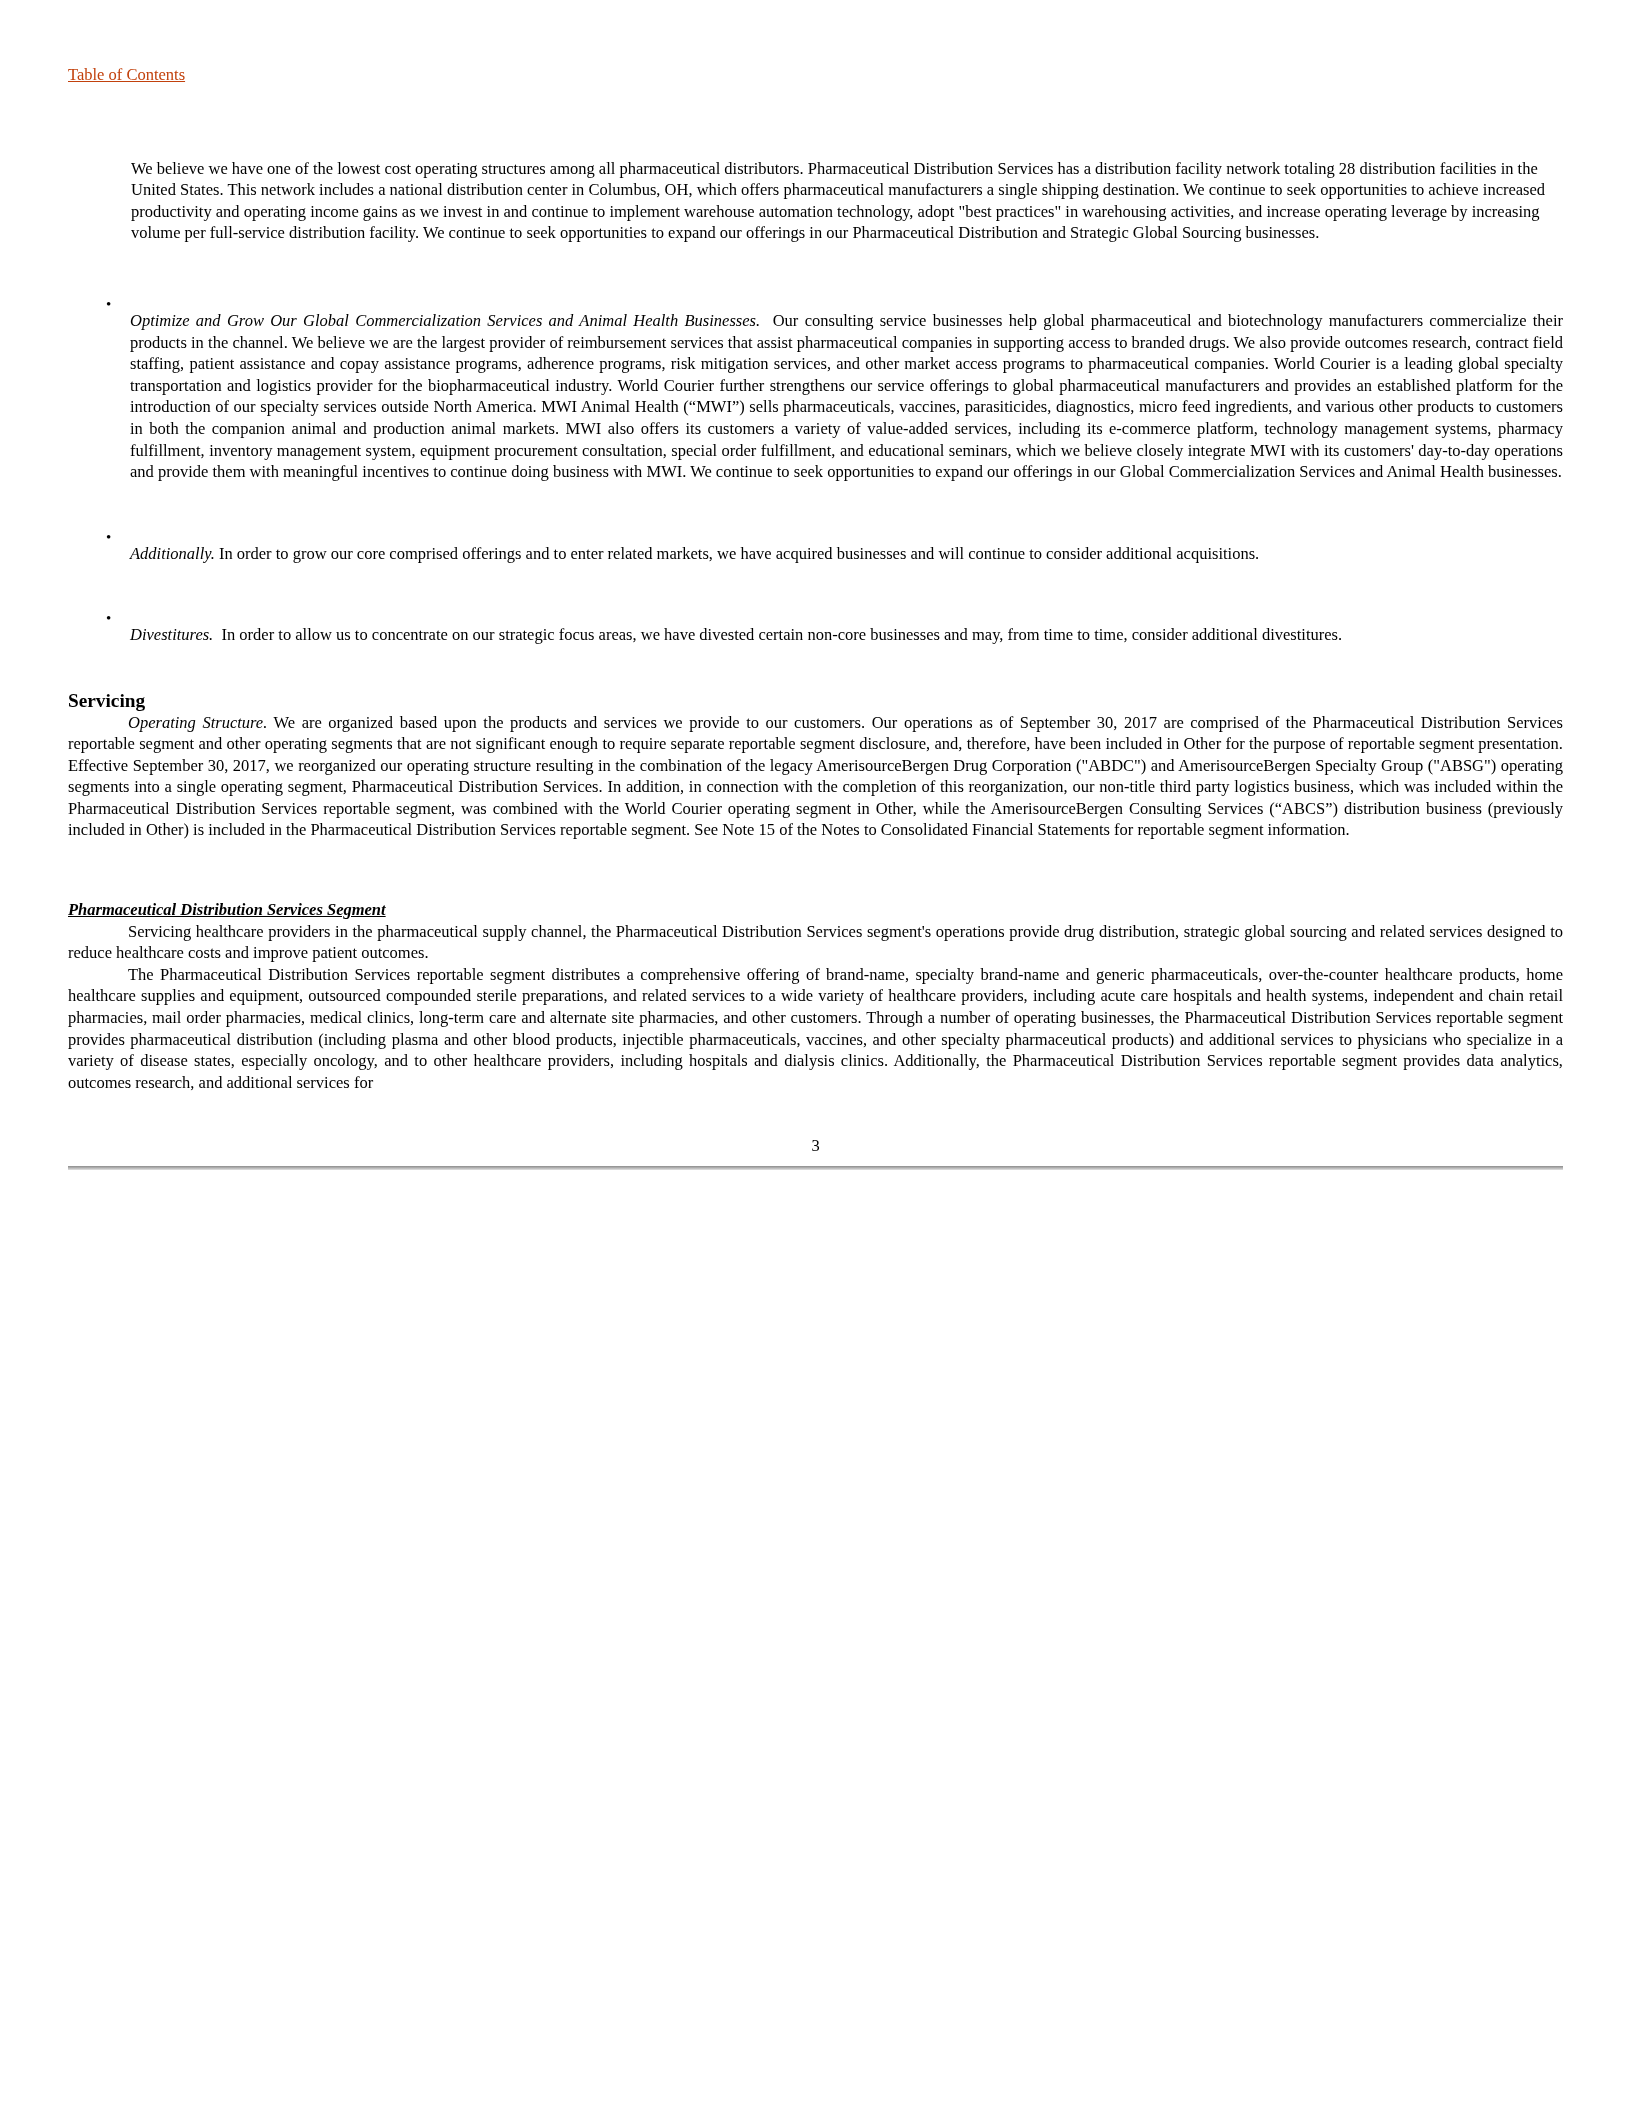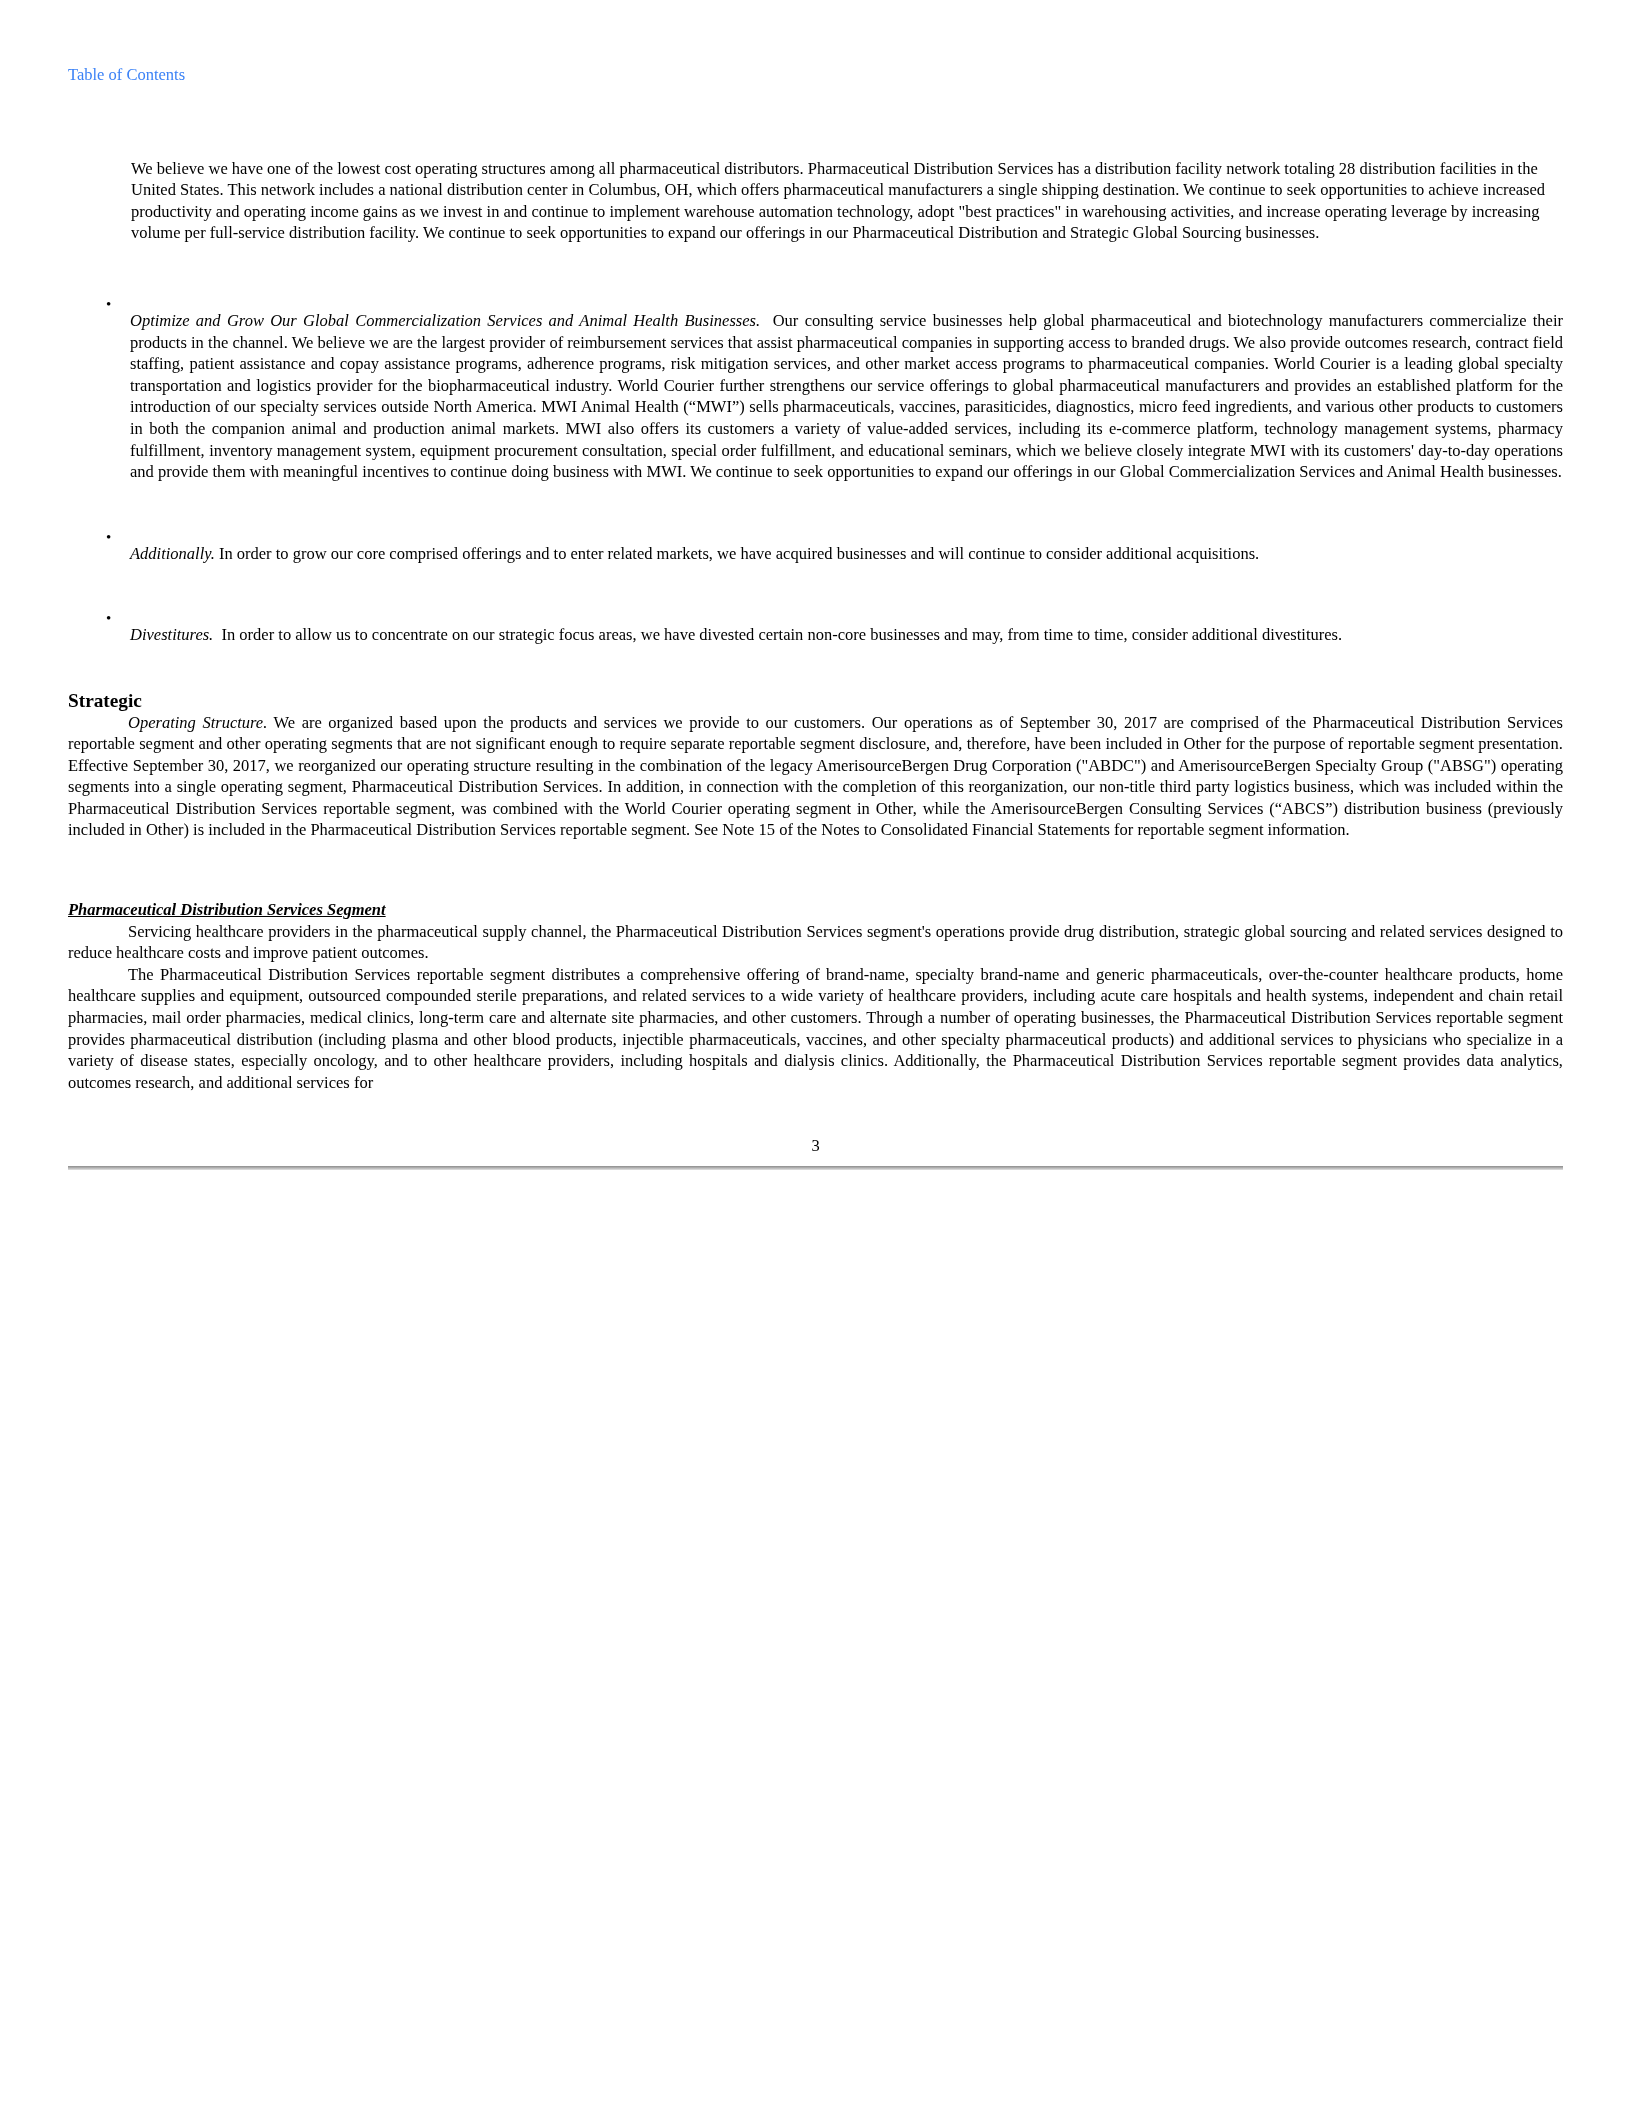--- a/index.html
+++ b/index.html
@@ -13,21 +13,22 @@
     line-height: 21.6px;
   }
   .page {
     width: 1631px;
     height: 2111px;
     padding: 0 68px;
     overflow: hidden;
   }
   .toc-row { padding-top: 64px; }
   .toc-link {
-    color: #3b82f6;
+    color: #c2410c;
+    text-decoration: underline;
     cursor: pointer;
   }
   .intro-para {
     margin-top: 72px;
     margin-left: 63px;
     text-align: left;
   }
   .bullet-list { margin-top: 50px; }
   .bullet-item { display: flex; }
   .bullet-item + .bullet-item { margin-top: 44px; }
@@ -89,21 +90,21 @@
       <p class="bullet-body"><span class="italic">Additionally.</span> <span>In order to grow our core comprised offerings and to enter related markets, we have acquired businesses and will continue to consider additional acquisitions.</span></p>
     </div>
 
     <div class="bullet-item">
       <span class="bullet-marker">•</span>
       <p class="bullet-body"><span class="italic">Divestitures.</span>&nbsp; <span>In order to allow us to concentrate on our strategic focus areas, we have divested certain non-core businesses and may, from time to time, consider additional divestitures.</span></p>
     </div>
 
   </div>
 
-  <h3 class="operations-heading">Strategic</h3>
+  <h3 class="operations-heading">Servicing</h3>
 
   <p class="body-para"><span class="italic">Operating Structure.</span> <span>We are organized based upon the products and services we provide to our customers. Our operations as of September 30, 2017 are comprised of the Pharmaceutical Distribution Services reportable segment and other operating segments that are not significant enough to require separate reportable segment disclosure, and, therefore, have been included in Other for the purpose of reportable segment presentation. Effective September 30, 2017, we reorganized our operating structure resulting in the combination of the legacy AmerisourceBergen Drug Corporation ("ABDC") and AmerisourceBergen Specialty Group ("ABSG") operating segments into a single operating segment, Pharmaceutical Distribution Services. In addition, in connection with the completion of this reorganization, our non-title third party logistics business, which was included within the Pharmaceutical Distribution Services reportable segment, was combined with the World Courier operating segment in Other, while the AmerisourceBergen Consulting Services (“ABCS”) distribution business (previously included in Other) is included in the Pharmaceutical Distribution Services reportable segment. See Note 15 of the Notes to Consolidated Financial Statements for reportable segment information.</span></p>
 
   <h4 class="pds-heading">Pharmaceutical Distribution Services Segment</h4>
 
   <p class="body-para">Servicing healthcare providers in the pharmaceutical supply channel, the Pharmaceutical Distribution Services segment's operations provide drug distribution, strategic global sourcing and related services designed to reduce healthcare costs and improve patient outcomes.</p>
 
   <p class="body-para">The Pharmaceutical Distribution Services reportable segment distributes a comprehensive offering of brand-name, specialty brand-name and generic pharmaceuticals, over-the-counter healthcare products, home healthcare supplies and equipment, outsourced compounded sterile preparations, and related services to a wide variety of healthcare providers, including acute care hospitals and health systems, independent and chain retail pharmacies, mail order pharmacies, medical clinics, long-term care and alternate site pharmacies, and other customers. Through a number of operating businesses, the Pharmaceutical Distribution Services reportable segment provides pharmaceutical distribution (including plasma and other blood products, injectible pharmaceuticals, vaccines, and other specialty pharmaceutical products) and additional services to physicians who specialize in a variety of disease states, especially oncology, and to other healthcare providers, including hospitals and dialysis clinics. Additionally, the Pharmaceutical Distribution Services reportable segment provides data analytics, outcomes research, and additional services for</p>
 
   <div class="page-number">3</div>

